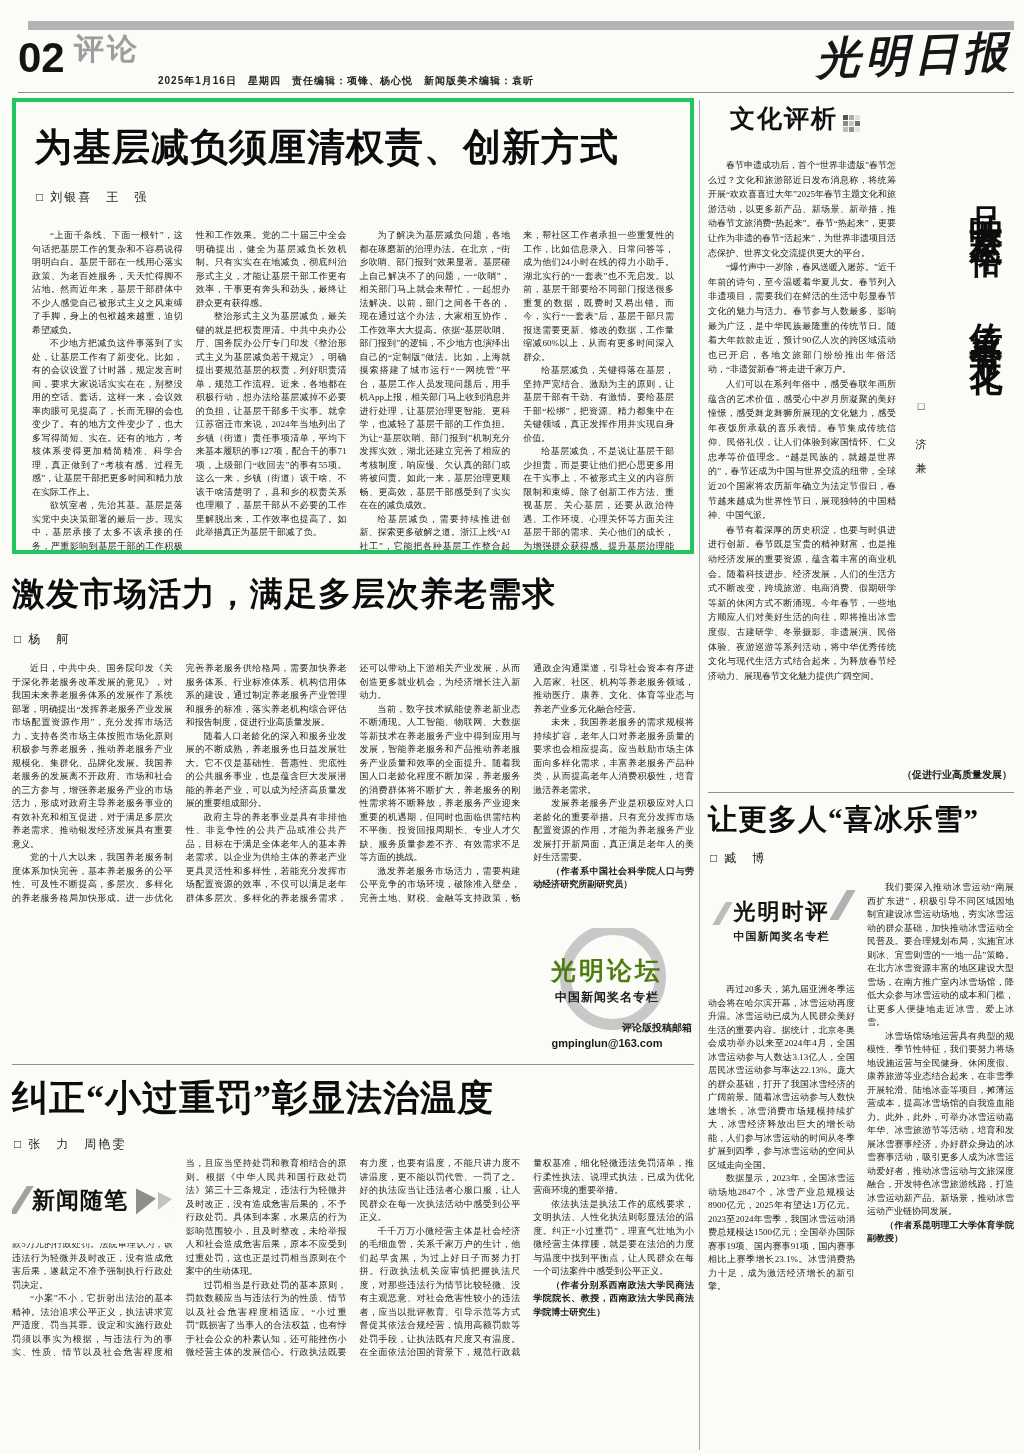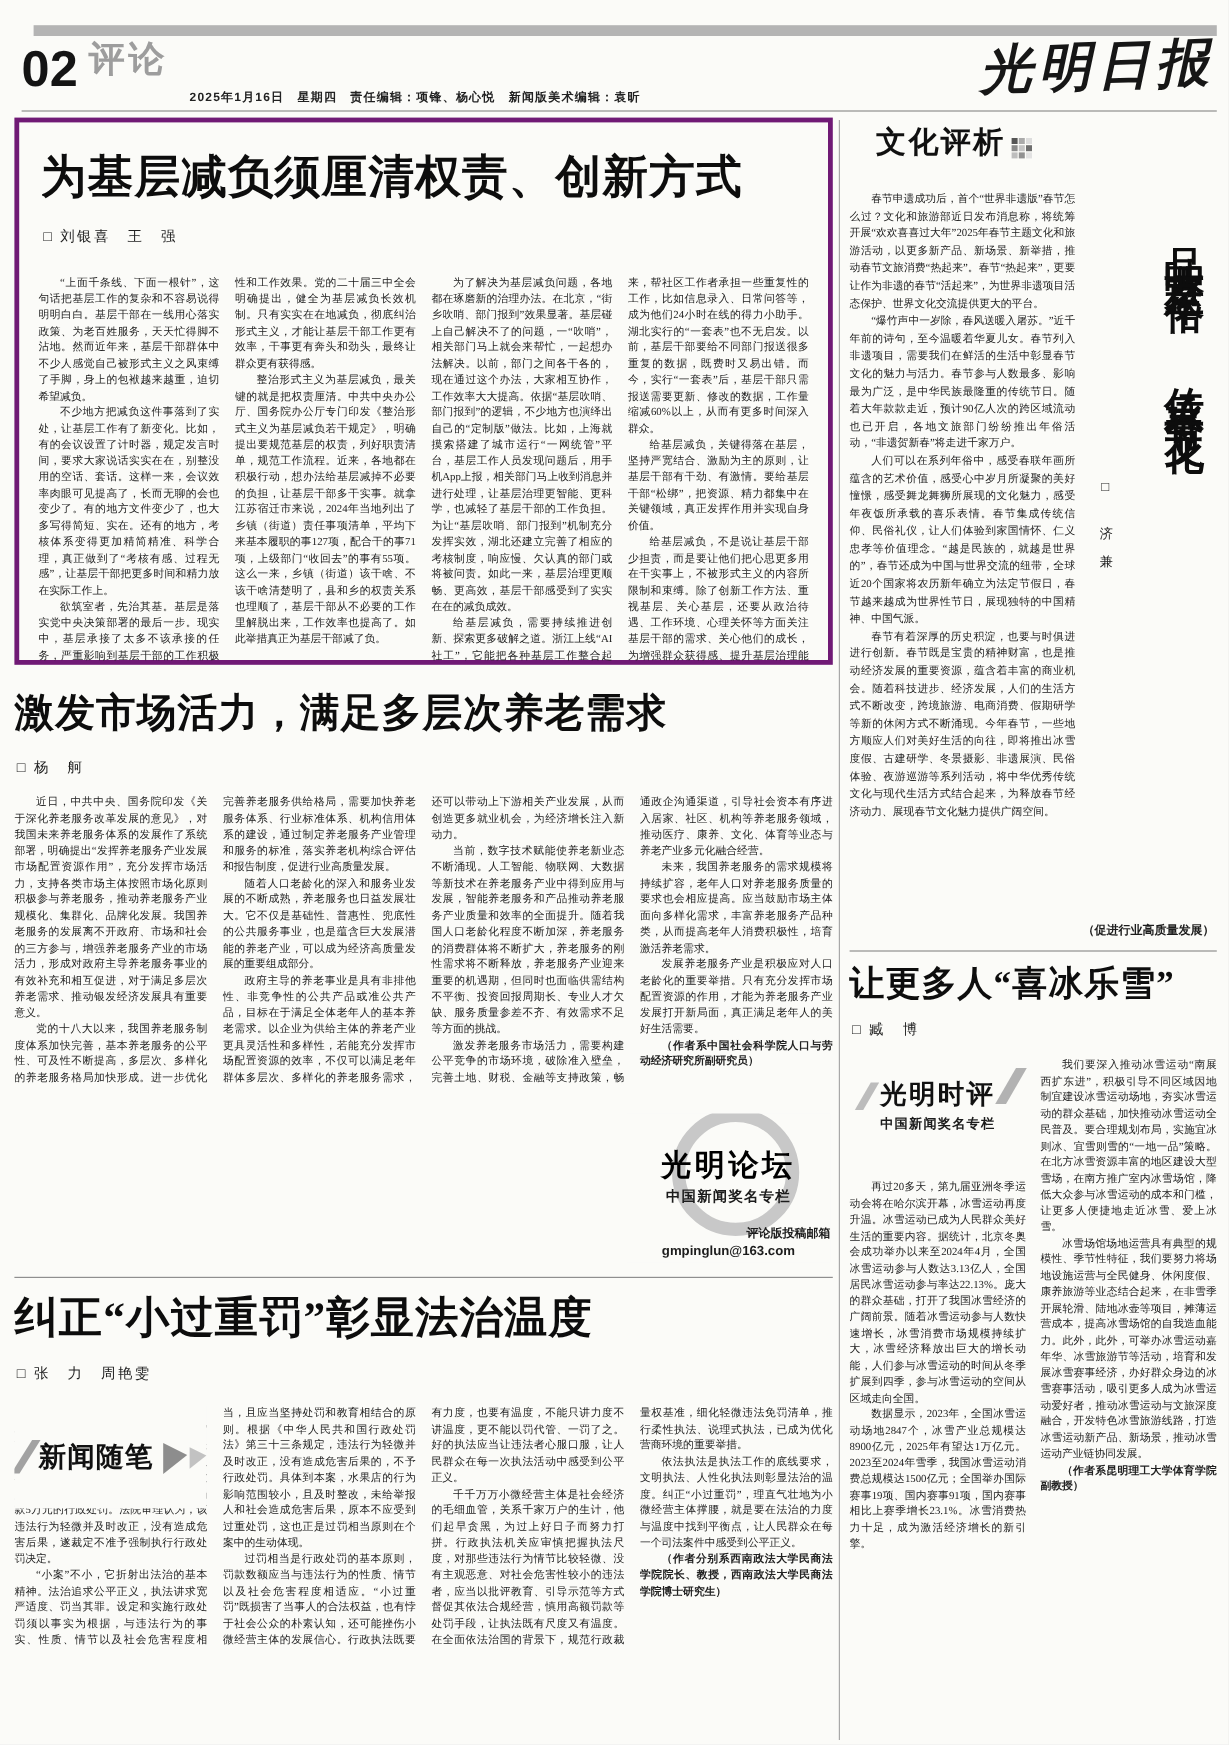--- a/index.html
+++ b/index.html
@@ -18,46 +18,46 @@
               letter-spacing:5px; transform:rotate(-2deg); color:#161616; font-family:"DejaVu Serif", serif; }
   .header-rule { position:absolute; left:18px; top:92px; width:996px; height:1px; background:#8f8f8f; }
 
   
   .bp { font-size:9px; line-height:13.5px; text-align:justify; text-indent:2em; margin:0; color:#222; }
   .attr { font-weight:bold; }
   .byline { font-size:12px; color:#222; letter-spacing:2px; }
 
   
   .lead { position:absolute; left:12px; top:98px; width:682px; height:456px; box-sizing:border-box;
-          border:4px solid #701a75; background:#fbfbf8; padding:12px 16px 6px; }
+          border:4px solid #22c55e; background:#fbfbf8; padding:12px 16px 6px; }
   .lead-title { font-size:38px; font-weight:900; letter-spacing:1px; margin:8px 0 0 2px; color:#0d0d0d; }
   .lead-byline { margin:16px 0 0 4px; }
   .lead-body { margin-top:23px; height:334px; overflow:hidden; column-count:4; column-gap:13px; }
 
   
   .market { position:absolute; left:12px; top:572px; width:682px; }
   .market-title { font-size:33px; font-weight:900; letter-spacing:1px; margin:0; color:#0d0d0d; }
   .market-byline { margin:14px 0 0 2px; }
   .market-body { position:relative; margin-top:14px; height:390px; overflow:hidden; column-count:4; column-gap:13px; }
   .forum-box { position:absolute; right:2px; bottom:0; width:170px; height:124px; background:#fbfbf8;
                overflow:hidden; text-align:center; font-family:"Liberation Sans", sans-serif; z-index:2; }
   .forum-ring { position:absolute; left:38px; top:-4px; width:84px; height:84px; border:11px solid #c8c8c8;
                 border-radius:50%; z-index:0; }
-  .forum-title { position:relative; z-index:1; margin-top:26px; font-size:25px; font-weight:900; letter-spacing:3px; color:#000000; }
+  .forum-title { position:relative; z-index:1; margin-top:26px; font-size:25px; font-weight:900; letter-spacing:3px; color:#4d7c0f; }
   .forum-subtitle { position:relative; z-index:1; font-size:12px; font-weight:bold; letter-spacing:1px; margin-top:2px; }
   .forum-mail-label { position:relative; z-index:1; font-size:10px; font-weight:bold; margin-top:15px;text-align:right; }
   .forum-mail { position:relative; z-index:1; font-size:11px; font-weight:bold; margin-top:2px; }
 
   .mid-rule { position:absolute; left:12px; top:1064px; width:682px; height:1px; background:#8f8f8f; }
 
   
   .law { position:absolute; left:12px; top:1074px; width:682px; }
   .law-title { font-size:36px; font-weight:900; letter-spacing:1px; margin:0; color:#0d0d0d; }
   .law-byline { margin:13px 0 0 2px; }
-  .law-body { position:relative; margin-top:18px; height:282px; overflow:hidden; column-count:4; column-gap:13px; }
+  .law-body { position:relative; margin-top:4px; height:282px; overflow:hidden; column-count:4; column-gap:13px; }
   .nb-badge { position:absolute; left:0; top:0; width:160px; height:86px; background:#fbfbf8; z-index:2;
               display:flex; align-items:center; font-family:"Liberation Sans", sans-serif; }
   .nb-slash { display:inline-block; width:7px; height:28px; background:#a2a2a2; transform:skewX(-32deg); margin:0 7px 0 6px; }
   .nb-text { font-size:23px; font-weight:900; letter-spacing:1px; color:#111; }
   .nb-flag1 { display:inline-block; width:0; height:0; border-left:20px solid #8d8d8d;
               border-top:13px solid transparent; border-bottom:13px solid transparent; margin-left:8px; transform:skewY(-8deg); }
   .nb-flag2 { display:inline-block; width:0; height:0; border-left:14px solid #c2c2c2;
               border-top:9px solid transparent; border-bottom:9px solid transparent; margin-left:2px; transform:skewY(-8deg); }
 
   

